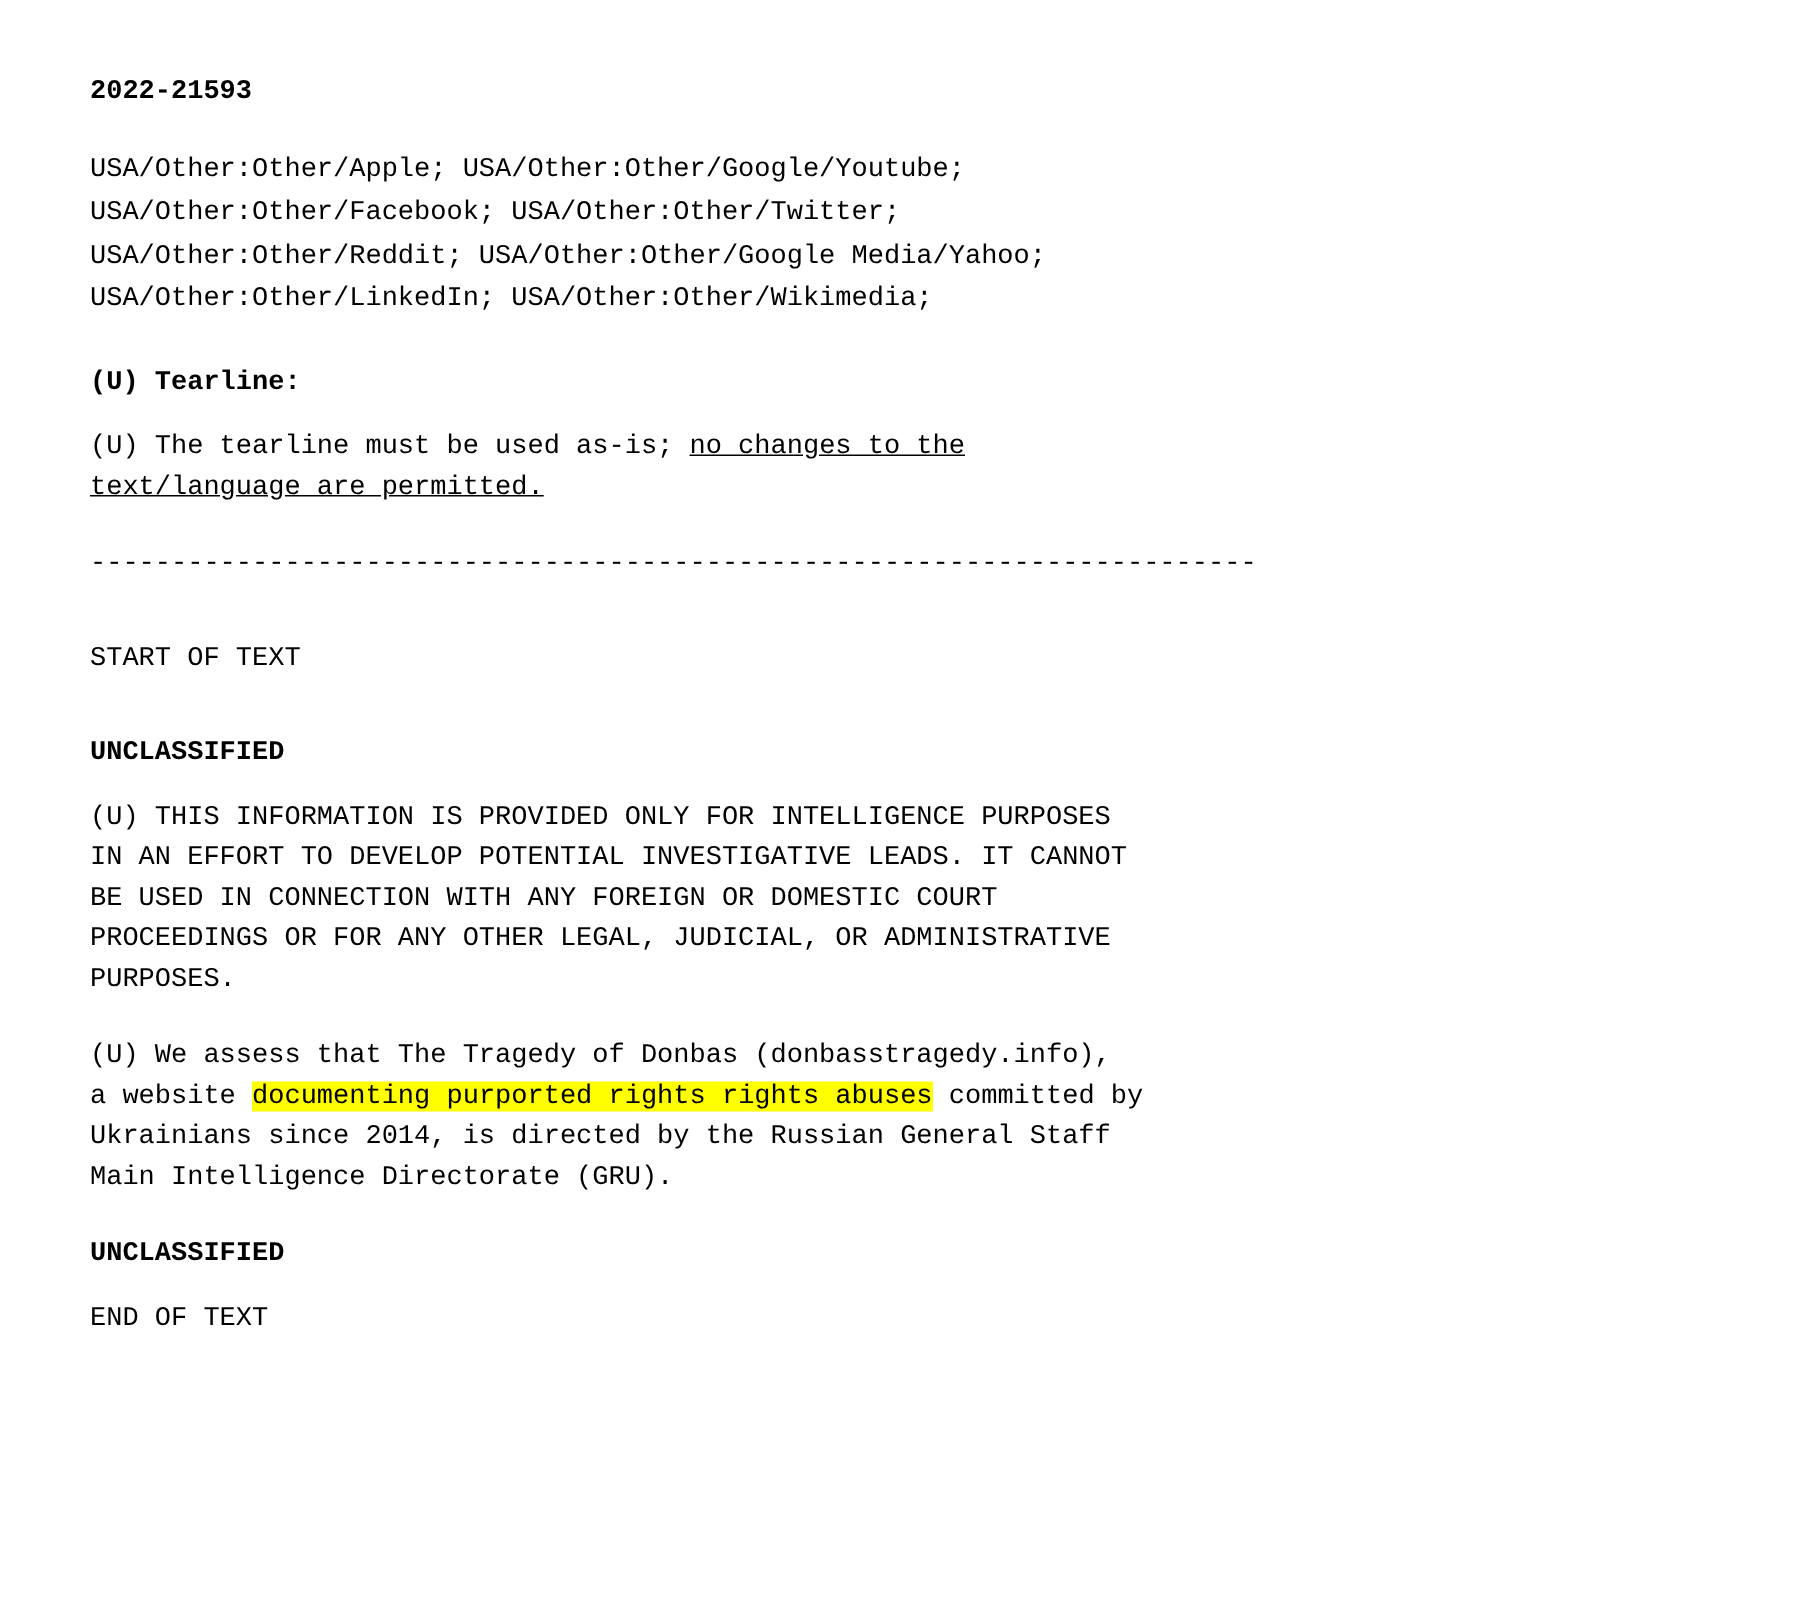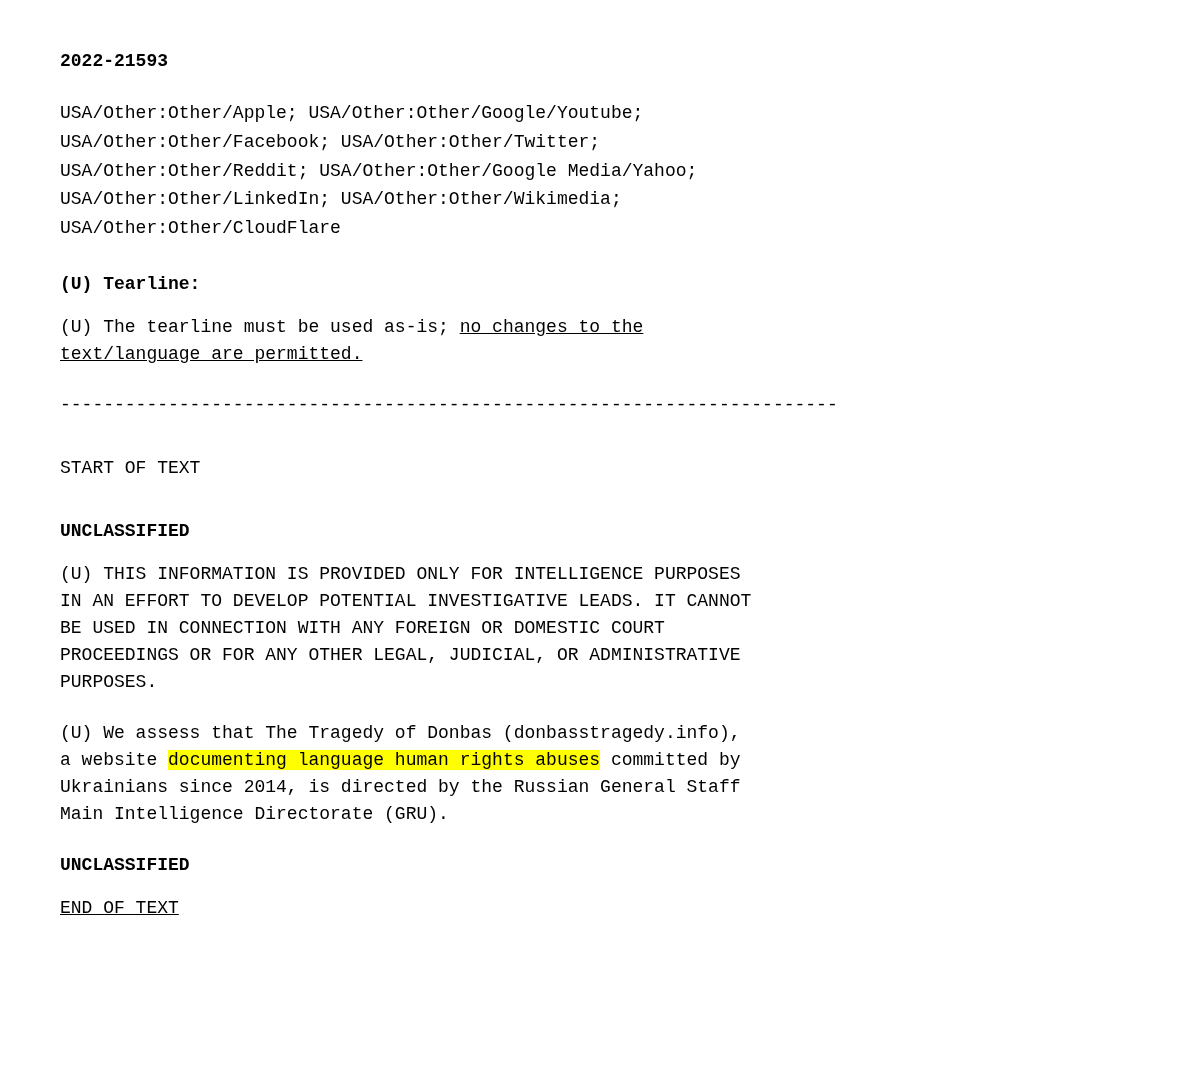--- a/index.html
+++ b/index.html
@@ -63,36 +63,34 @@
     .highlight {
       background-color: #ffff00;
     }
 
     .classified-label {
       margin: 16px 0;
       font-weight: bold;
     }
 
     .end-label {
-      text-decoration: underline;
     }
   </style>
 </head>
 <body>
 
 <div>
 
   <div class="document-id">2022-21593</div>
 
   <div class="sources-block">
     <span>USA/Other:Other/Apple; USA/Other:Other/Google/Youtube;</span><br>
     <span>USA/Other:Other/Facebook; USA/Other:Other/Twitter;</span><br>
     <span>USA/Other:Other/Reddit; USA/Other:Other/Google Media/Yahoo;</span><br>
     <span>USA/Other:Other/LinkedIn; USA/Other:Other/Wikimedia;</span><br>
-    <span>USA/Other:Other/CloudFlare</span>
   </div>
 
   <div class="tearline-heading">(U) Tearline:</div>
 
   <div class="tearline-text">
     <span>(U) The tearline must be used as-is; </span><span class="tearline-underline">no changes to the<br>text/language are permitted.</span>
   </div>
 
   <div class="divider">------------------------------------------------------------------------</div>
 
@@ -103,21 +101,21 @@
   <div class="body-paragraph">
     <span>(U) THIS INFORMATION IS PROVIDED ONLY FOR INTELLIGENCE PURPOSES<br>
 IN AN EFFORT TO DEVELOP POTENTIAL INVESTIGATIVE LEADS. IT CANNOT<br>
 BE USED IN CONNECTION WITH ANY FOREIGN OR DOMESTIC COURT<br>
 PROCEEDINGS OR FOR ANY OTHER LEGAL, JUDICIAL, OR ADMINISTRATIVE<br>
 PURPOSES.</span>
   </div>
 
   <div class="body-paragraph">
     <span>(U) We assess that The Tragedy of Donbas (donbasstragedy.info),<br>
-a website </span><span class="highlight">documenting language human rights abuses</span><span> committed by<br>
+a website </span><span class="highlight">documenting purported rights rights abuses</span><span> committed by<br>
 Ukrainians since 2014, is directed by the Russian General Staff<br>
 Main Intelligence Directorate (GRU).</span>
   </div>
 
   <div class="classified-label">UNCLASSIFIED</div>
 
   <div class="end-label">END OF TEXT</div>
 
 </div>
 

